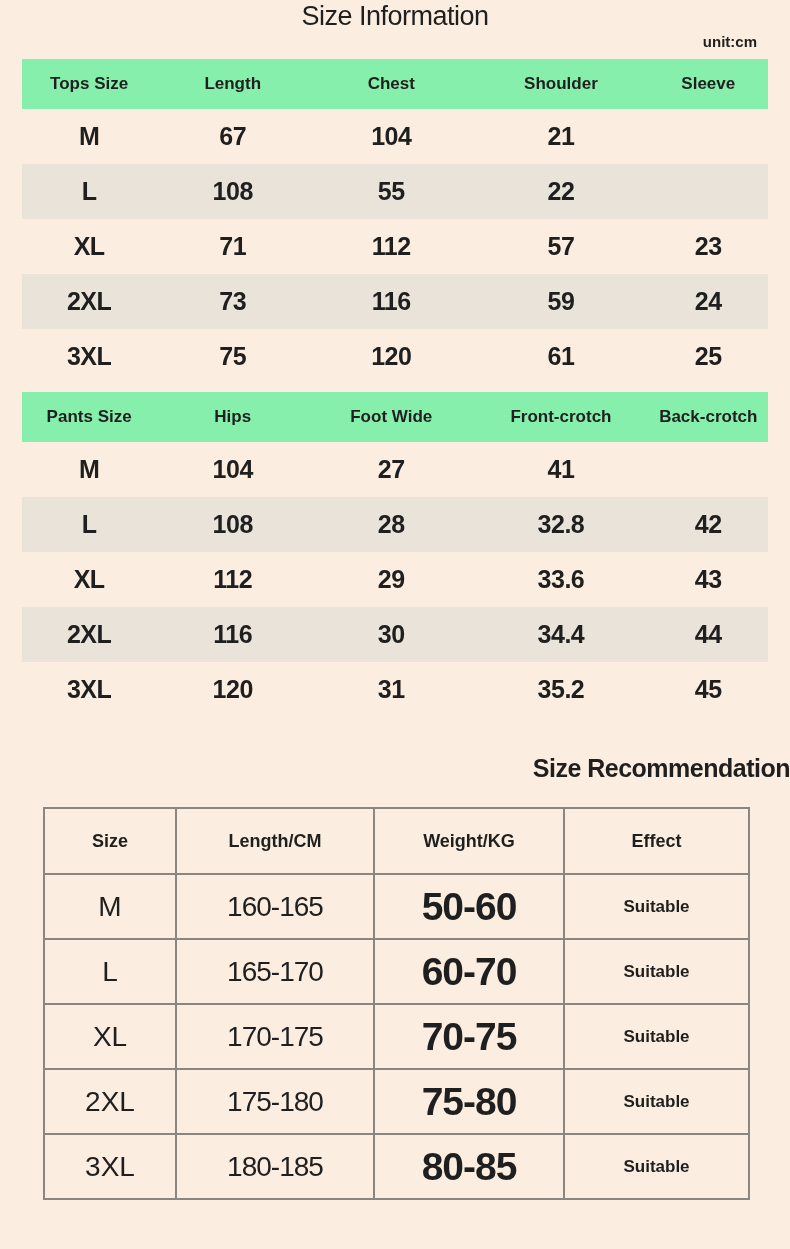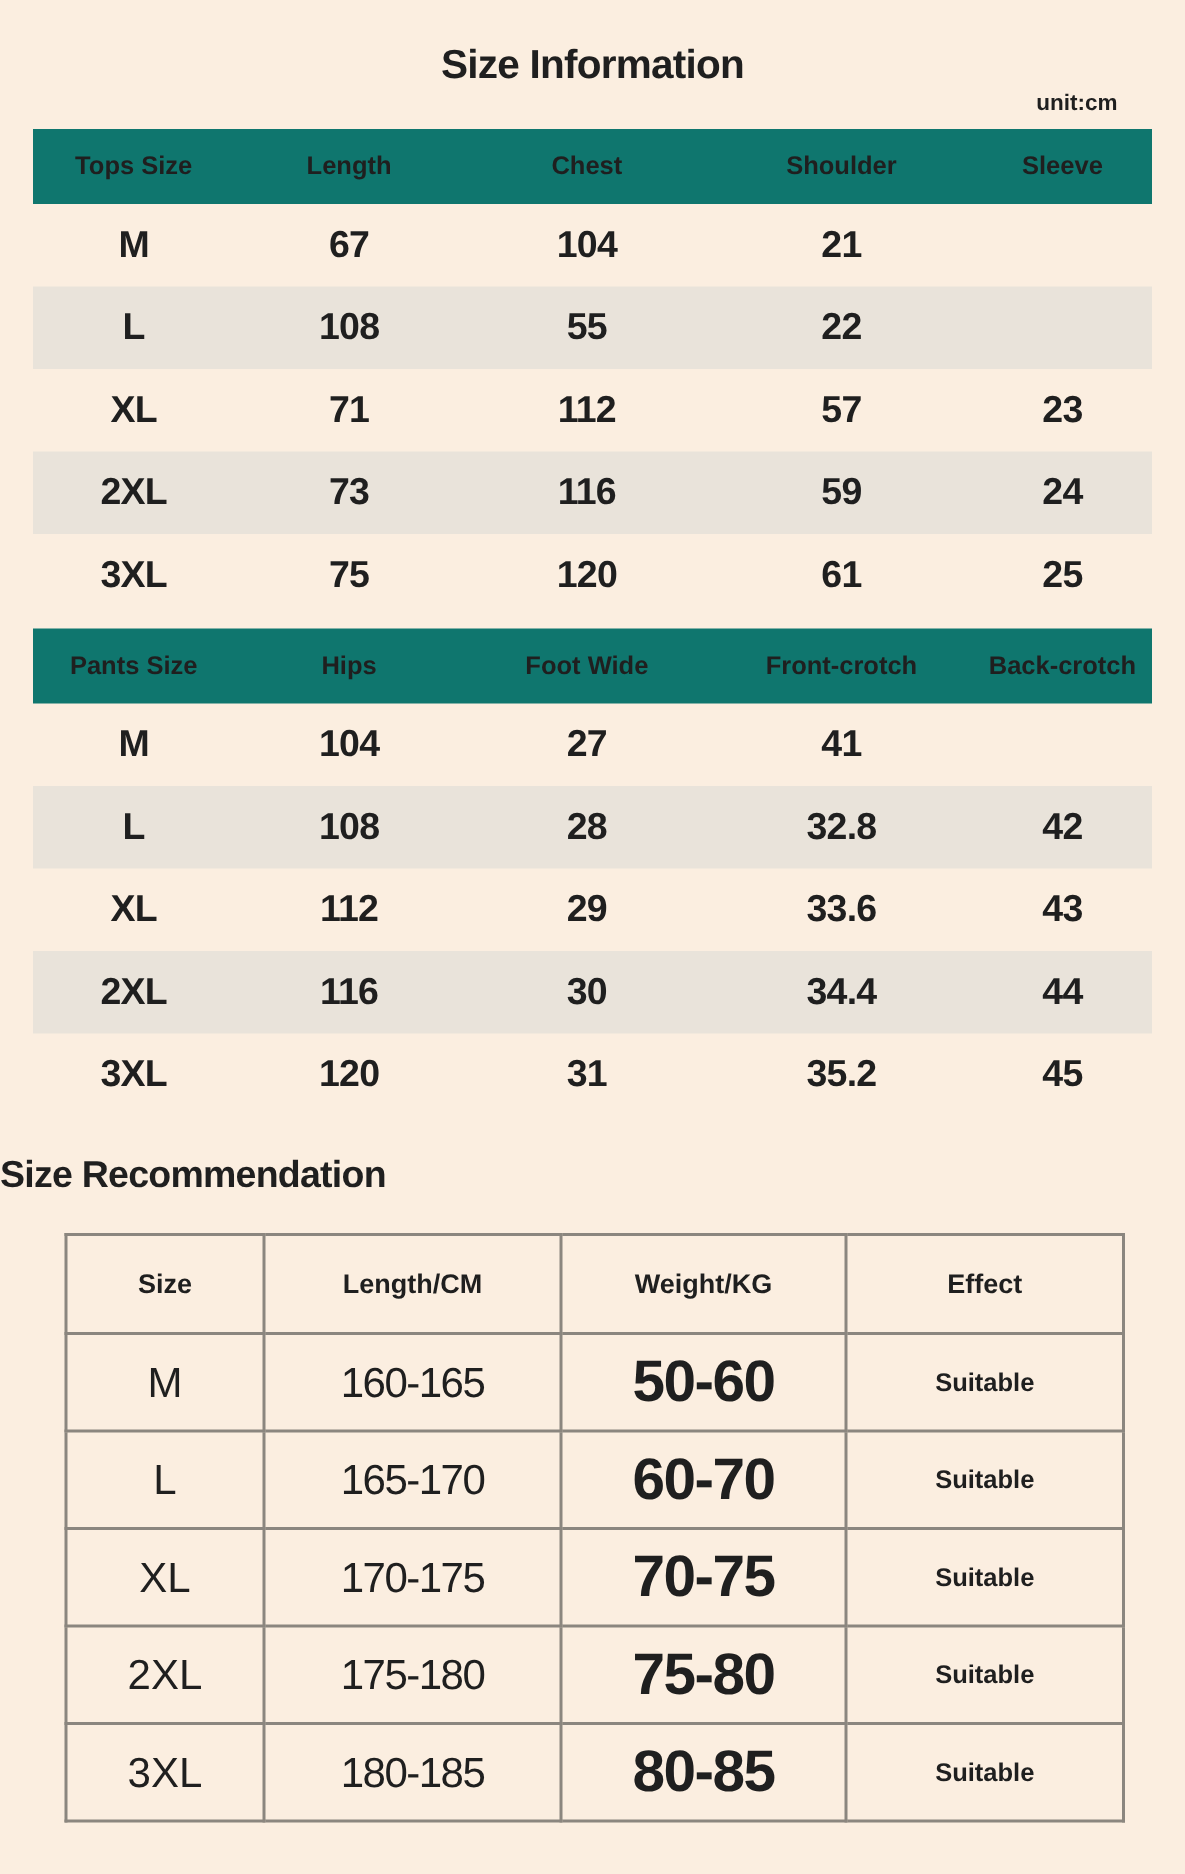--- a/index.html
+++ b/index.html
@@ -8,58 +8,58 @@
     width: 790px;
     height: 1249px;
     background: #fbeee0;
     color: #1f1f1f;
     font-family: "Liberation Sans", sans-serif;
     overflow: hidden;
   }
   .page { position: relative; width: 790px; height: 1249px; }
 
   .main-title {
-    padding-top: 27px;
+    padding-top: 0;
     text-align: center;
     font-size: 27px;
-    font-weight: 700;
+    font-weight: 400;
     line-height: 1.2;
     letter-spacing: -0.5px;
   }
   .unit {
     text-align: right;
-    padding-right: 45px;
+    padding-right: 33px;
     font-size: 15px;
     font-weight: 700;
     line-height: 1.2;
     margin-top: 1px;
   }
 
   
   .band-table { margin: 8px 22px 0 22px; }
   .band-table.pants { }
   .brow {
     display: grid;
     grid-template-columns: 18% 20.5% 22% 23.5% 16%;
     align-items: center;
     text-align: center;
     height: 55px;
   }
   .brow.header {
     height: 50px;
-    background: #0f766e;
+    background: #86efac;
     font-size: 17px;
     font-weight: 700;
   }
   .brow.data { font-size: 25px; font-weight: 700; letter-spacing: -0.5px; }
   .brow.shade { background: #e9e3da; }
 
   .sub-title {
-    margin-top: 24px;
-    text-align: left;
+    margin-top: 36px;
+    text-align: right;
     font-size: 25px;
     font-weight: 700;
     line-height: 1.2;
     letter-spacing: -0.5px;
   }
 
   
   table.rec {
     margin: 24px 0 0 43px;
     width: 705px;

